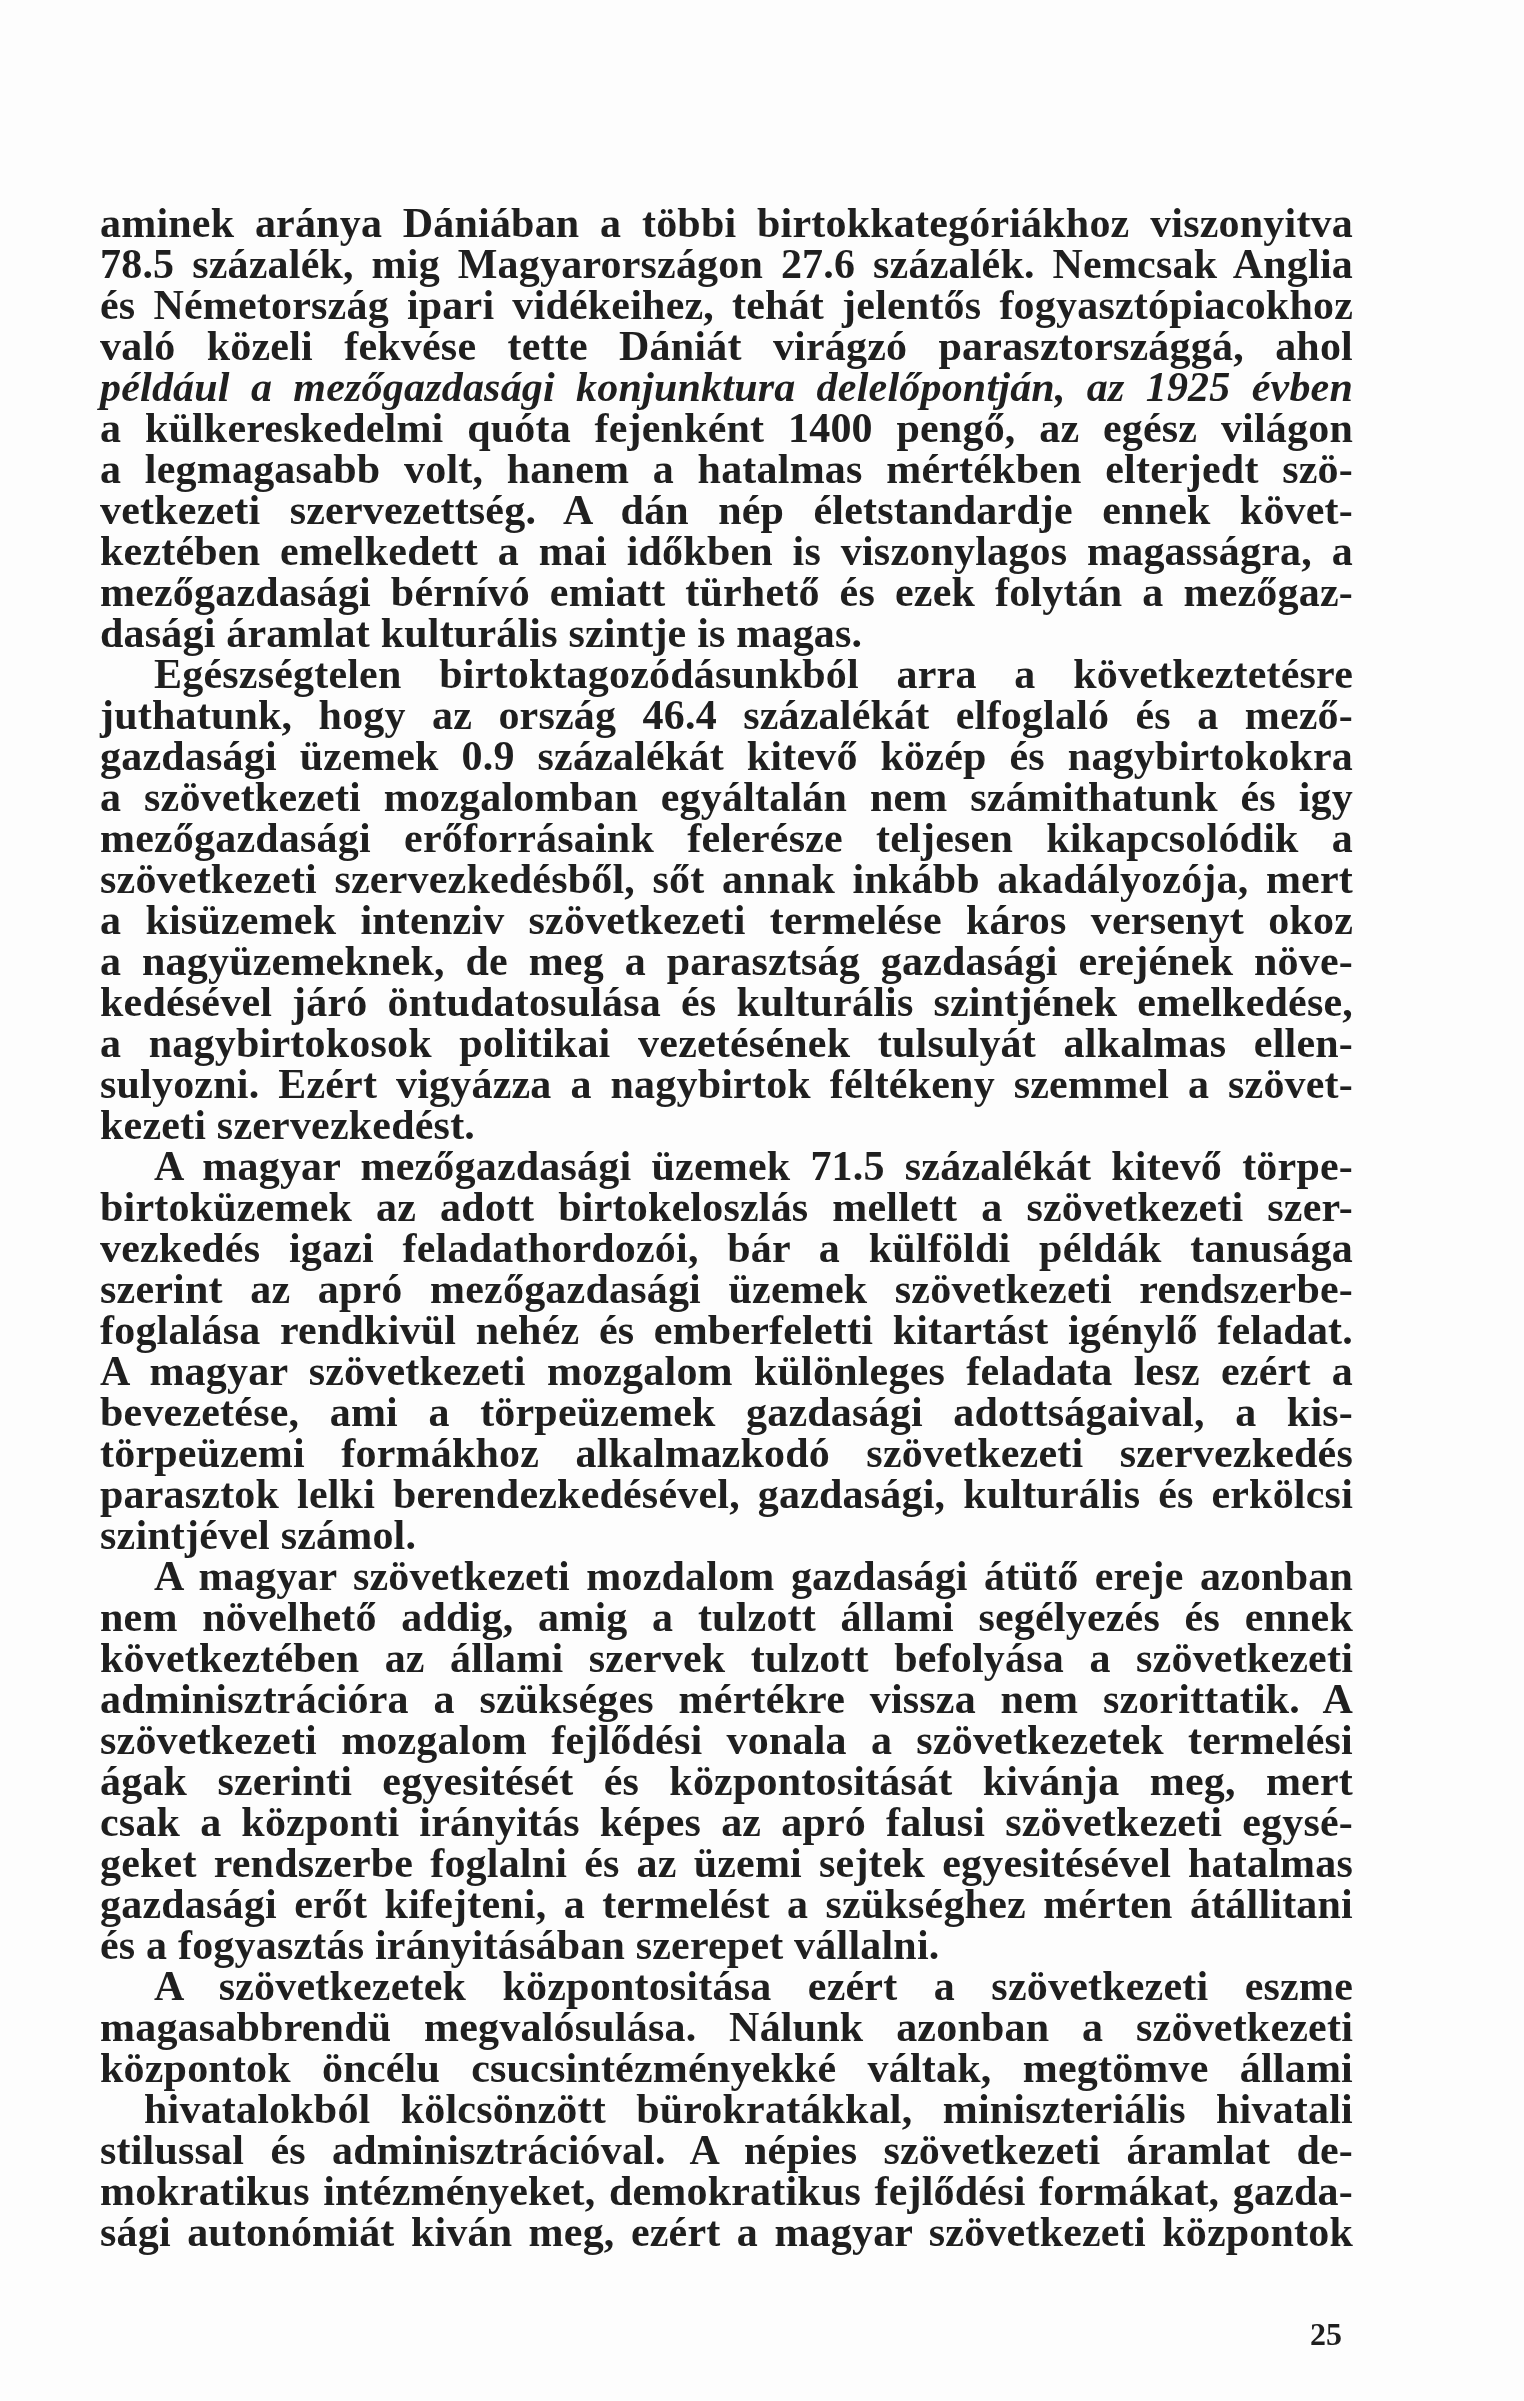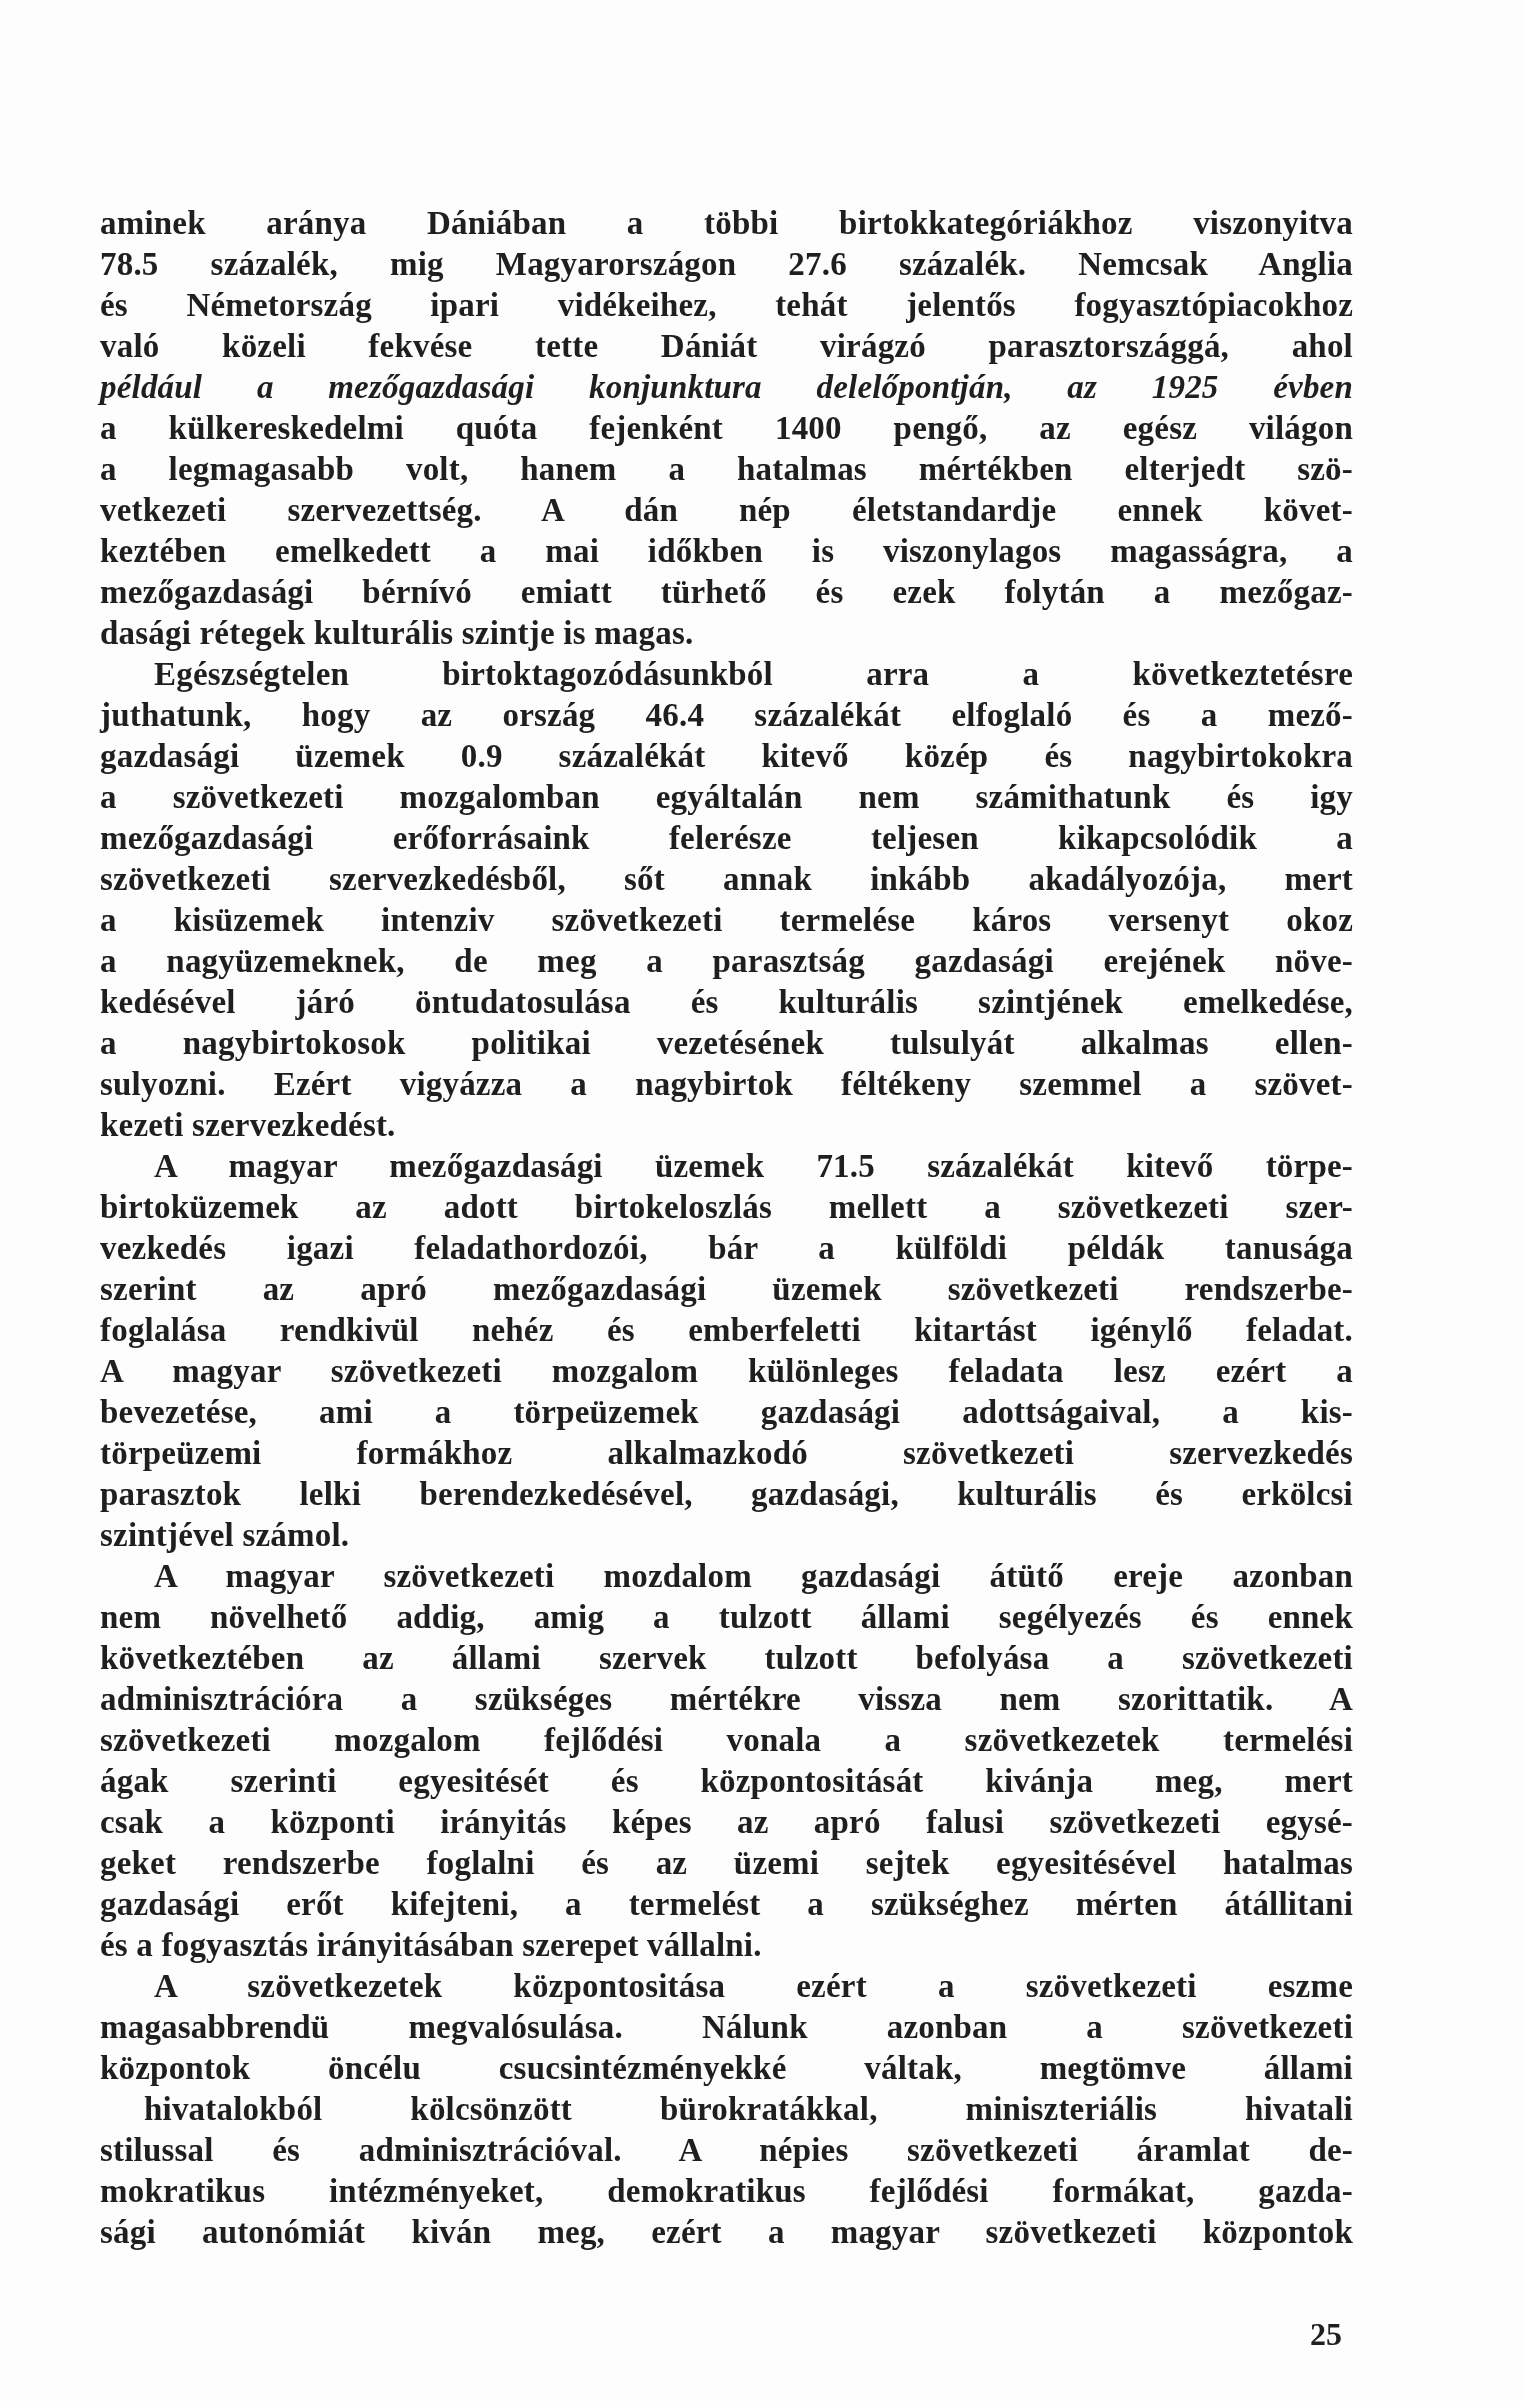--- a/index.html
+++ b/index.html
@@ -5,21 +5,21 @@
   html, body { margin: 0; padding: 0; background: #ffffff; }
   body { width: 1524px; height: 2401px; position: relative; overflow: hidden; }
   .page {
     position: absolute; left: 0; top: 0; width: 1524px; height: 2401px;
     background: #fdfdfd;
   }
   .text-block {
     position: absolute; left: 100px; top: 203px; width: 1253px;
     font-family: "Liberation Serif", "DejaVu Serif", serif;
     font-weight: bold;
-    font-size: 33px;
+    font-size: 42px;
     line-height: 41px;
     color: #1f1f1f;
     letter-spacing: 0.2px;
   }
   .line {
     display: block;
     height: 41px;
     white-space: nowrap;
     text-align: justify;
     text-align-last: justify;
@@ -42,21 +42,21 @@
         <div class="line"><span style="white-space: nowrap; word-spacing: 0px;">aminek aránya Dániában a többi birtokkategóriákhoz viszonyitva</span></div>
         <div class="line"><span style="white-space: nowrap; word-spacing: 0px;">78.5 százalék, mig Magyarországon 27.6 százalék. Nemcsak Anglia</span></div>
         <div class="line"><span style="white-space: nowrap; word-spacing: 0px;">és Németország ipari vidékeihez, tehát jelentős fogyasztópiacokhoz</span></div>
         <div class="line"><span style="white-space: nowrap; word-spacing: 0px;">való közeli fekvése tette Dániát virágzó parasztországgá, ahol</span></div>
         <div class="line"><span style="white-space: nowrap; word-spacing: 0px; font-style: italic;">például a mezőgazdasági konjunktura delelőpontján, az 1925 évben</span></div>
         <div class="line"><span style="white-space: nowrap; word-spacing: 0px;">a külkereskedelmi quóta fejenként 1400 pengő, az egész világon</span></div>
         <div class="line"><span style="white-space: nowrap; word-spacing: 0px;">a legmagasabb volt, hanem a hatalmas mértékben elterjedt szö-</span></div>
         <div class="line"><span style="white-space: nowrap; word-spacing: 0px;">vetkezeti szervezettség. A dán nép életstandardje ennek követ-</span></div>
         <div class="line"><span style="white-space: nowrap; word-spacing: 0px;">keztében emelkedett a mai időkben is viszonylagos magasságra, a</span></div>
         <div class="line"><span style="white-space: nowrap; word-spacing: 0px;">mezőgazdasági bérnívó emiatt türhető és ezek folytán a mezőgaz-</span></div>
-        <div class="line last"><span>dasági rétegek kulturális szintje is magas.</span></div>
+        <div class="line last"><span>dasági áramlat kulturális szintje is magas.</span></div>
       </div>
       <div>
         <div class="line indent"><span style="white-space: nowrap; word-spacing: 0px;">Egészségtelen birtoktagozódásunkból arra a következtetésre</span></div>
         <div class="line"><span style="white-space: nowrap; word-spacing: 0px;">juthatunk, hogy az ország 46.4 százalékát elfoglaló és a mező-</span></div>
         <div class="line"><span style="white-space: nowrap; word-spacing: 0px;">gazdasági üzemek 0.9 százalékát kitevő közép és nagybirtokokra</span></div>
         <div class="line"><span style="white-space: nowrap; word-spacing: 0px;">a szövetkezeti mozgalomban egyáltalán nem számithatunk és igy</span></div>
         <div class="line"><span style="white-space: nowrap; word-spacing: 0px;">mezőgazdasági erőforrásaink felerésze teljesen kikapcsolódik a</span></div>
         <div class="line"><span style="white-space: nowrap; word-spacing: 0px;">szövetkezeti szervezkedésből, sőt annak inkább akadályozója, mert</span></div>
         <div class="line"><span style="white-space: nowrap; word-spacing: 0px;">a kisüzemek intenziv szövetkezeti termelése káros versenyt okoz</span></div>
         <div class="line"><span style="white-space: nowrap; word-spacing: 0px;">a nagyüzemeknek, de meg a parasztság gazdasági erejének növe-</span></div>

